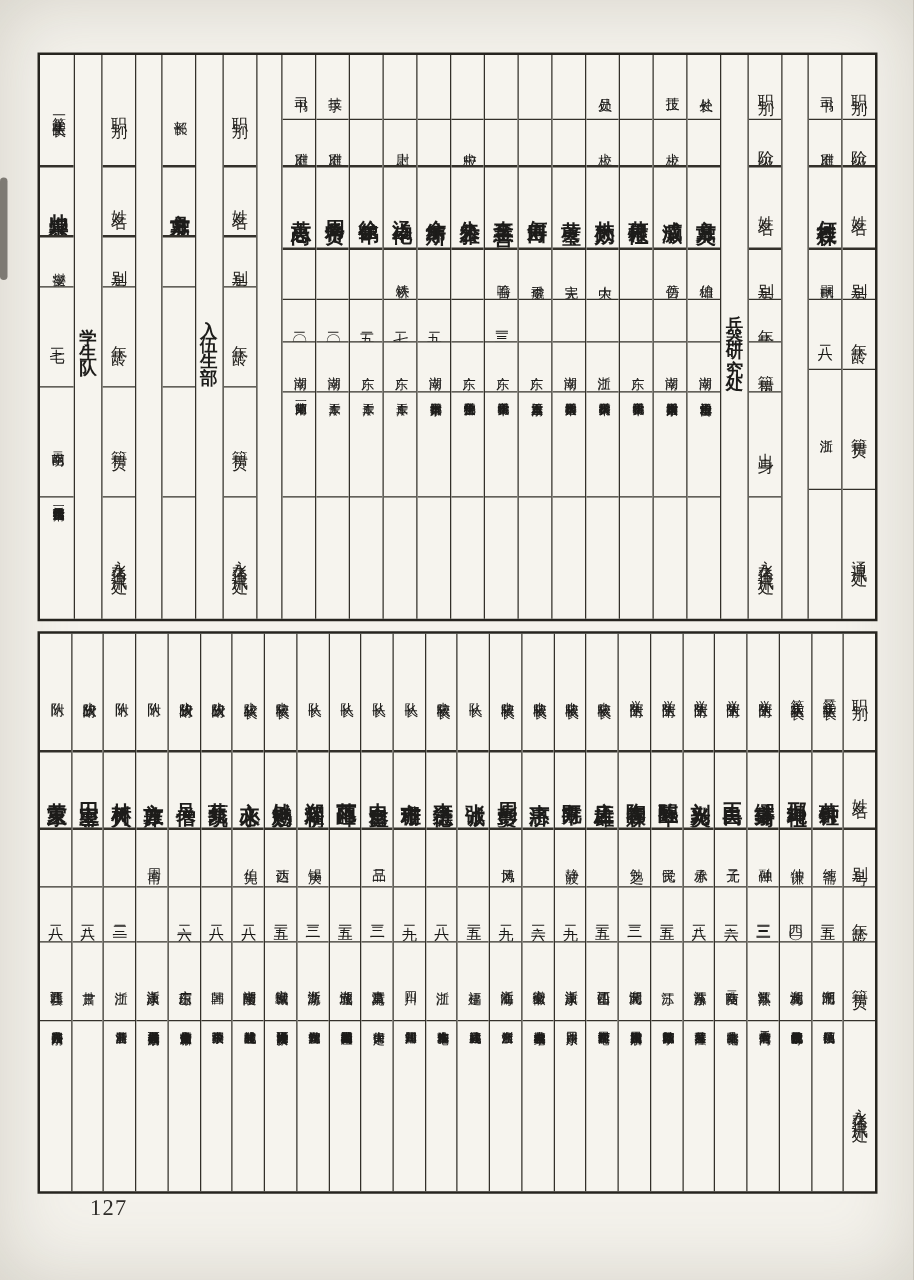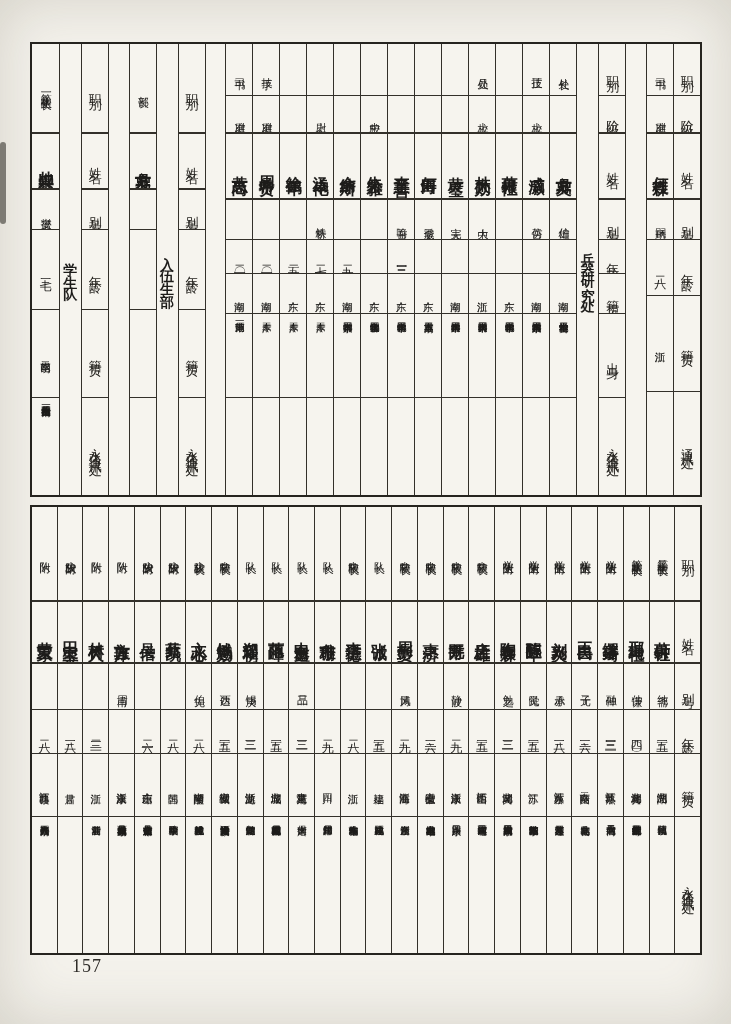--- a/index.html
+++ b/index.html
@@ -1062,14 +1062,14 @@
         </div>
         <div class="cell cell-origin" style="height: 63px;">
           <span class="vt">江西赣县</span>
         </div>
         <div class="cell cell-addr" style="height: 136px;">
           <span class="vt">赣县东门外永兴酱园</span>
         </div>
       </div>
     </div>
 
-  <div class="page-number">157</div>
+  <div class="page-number">127</div>
 </div>
 
 </body></html>

